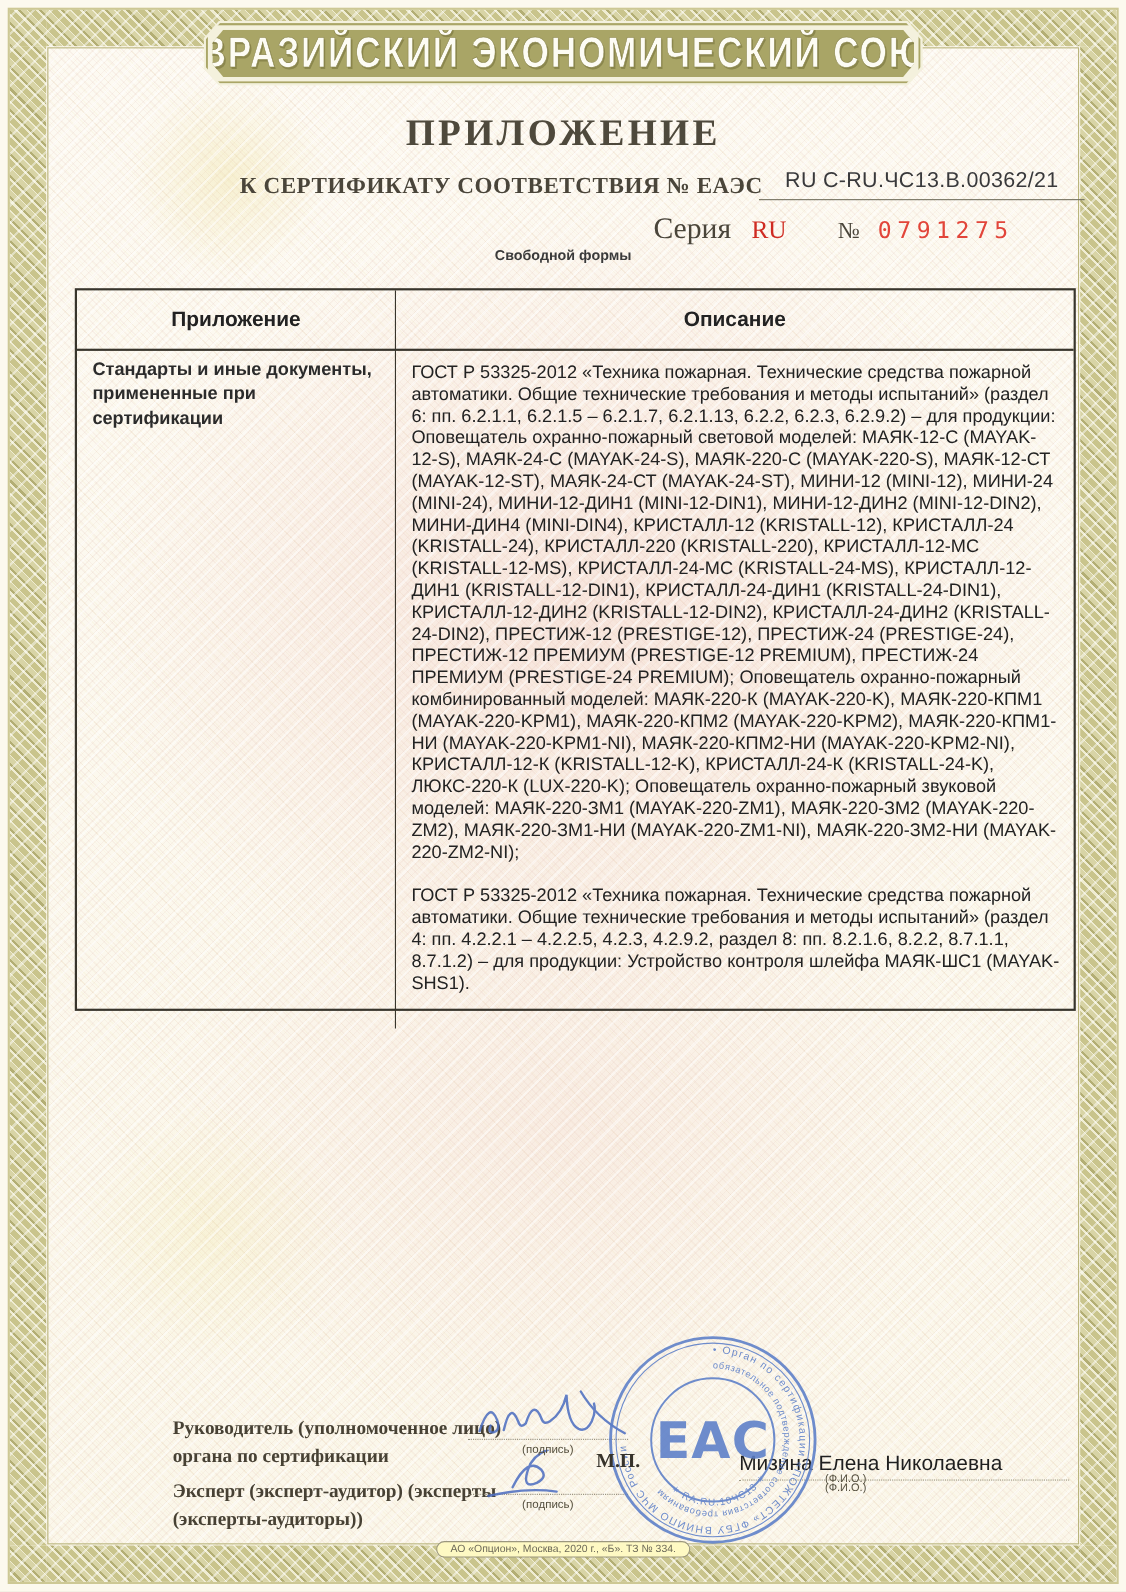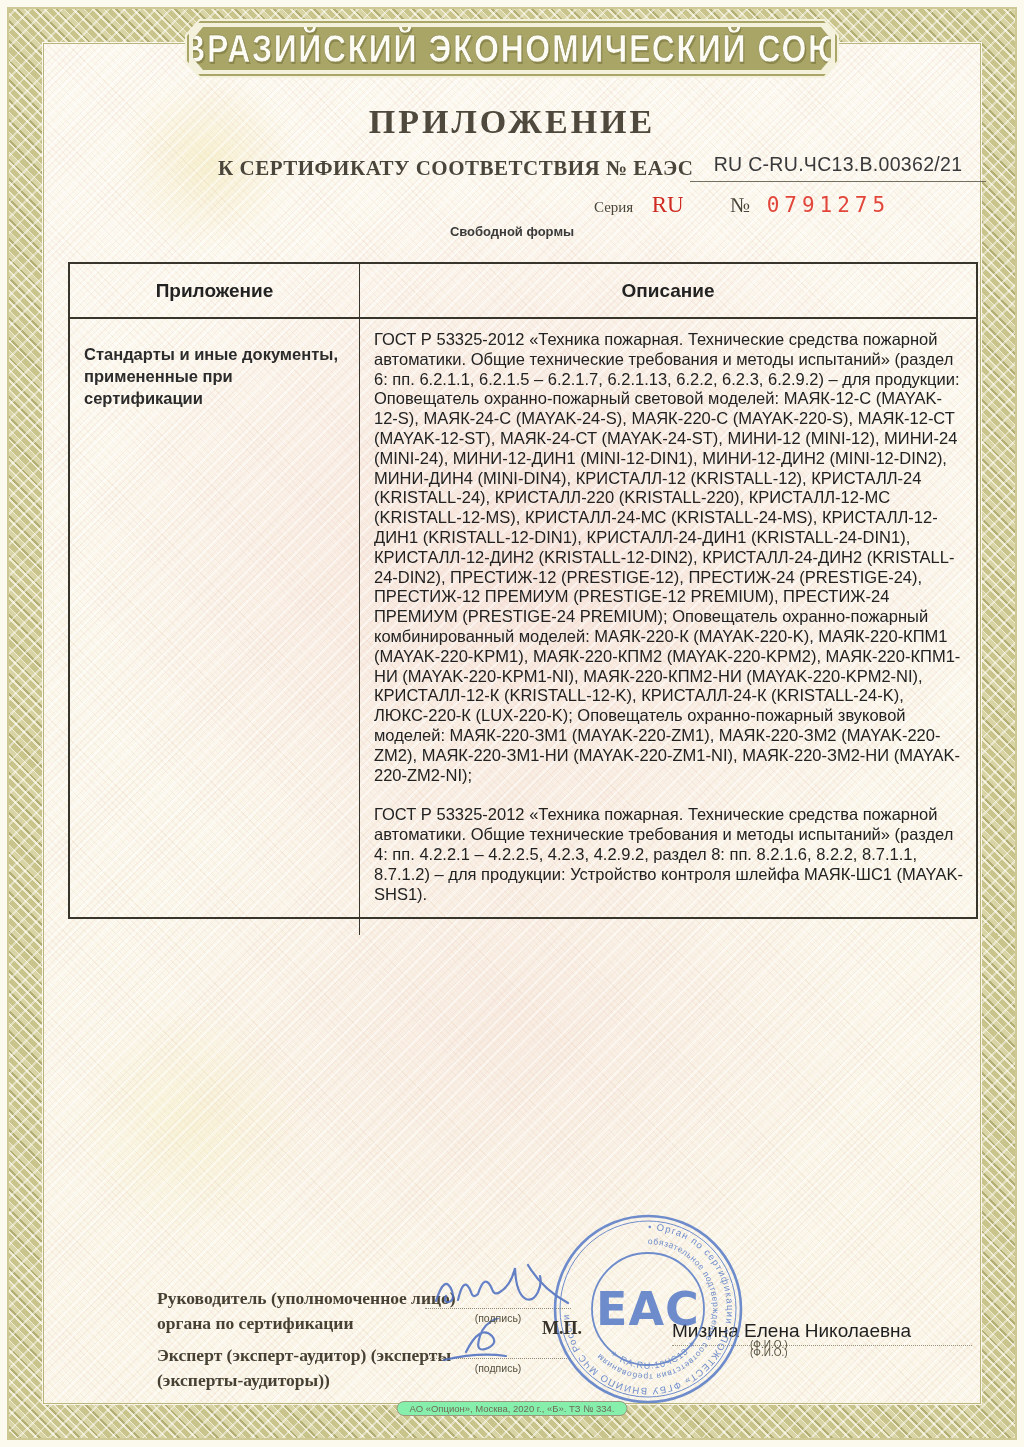--- a/index.html
+++ b/index.html
@@ -63,38 +63,38 @@
   .cert-line-label{
     position:absolute;z-index:2;left:218px;top:156px;
     font-family:"Liberation Serif",serif;font-weight:bold;font-size:21px;letter-spacing:.5px;color:#4a453a;
   }
   .cert-number{
     position:absolute;z-index:2;left:690px;top:153px;width:296px;text-align:center;
     font-size:19.5px;color:#39393b;letter-spacing:.3px;
     border-bottom:1.5px solid #74705f;padding-bottom:5px;
   }
   .series-line{position:absolute;z-index:2;left:594px;top:192px;white-space:nowrap;}
-  .series-label{font-family:"Liberation Serif",serif;font-size:15px;color:#4a453a;}
+  .series-label{font-family:"Liberation Serif",serif;font-size:27px;color:#4a453a;}
   .series-value{font-family:"Liberation Serif",serif;font-weight:normal;font-size:23px;color:#cf2b22;margin-left:14px;}
   .number-sign{font-family:"Liberation Serif",serif;font-size:21px;color:#4a453a;margin-left:42px;}
   .blank-number{font-family:"DejaVu Sans Mono",monospace;font-size:21px;letter-spacing:5px;color:#e2453a;margin-left:12px;}
   .form-type{
     position:absolute;z-index:2;left:0;right:0;top:224px;text-align:center;
     font-weight:bold;font-size:13px;color:#3a3a3a;
   }
   
   .doc-table{
     position:absolute;z-index:2;left:68px;top:262px;width:906px;height:653px;
     border:2px solid #38352c;display:grid;
     grid-template-columns:290px 1fr;grid-template-rows:55px 1fr;
   }
   .th{display:flex;align-items:center;justify-content:center;font-weight:bold;font-size:19px;color:#222;
       border-bottom:2px solid #38352c;}
   .th.col1{border-right:1.5px solid #38352c;}
-  .td.col1{border-right:1.5px solid #38352c;padding:24px 14px;font-weight:bold;font-size:16.5px;line-height:22px;color:#2b2b2b;}
+  .td.col1{border-right:1.5px solid #38352c;padding:6px 14px;font-weight:bold;font-size:16.5px;line-height:22px;color:#2b2b2b;}
   .td.col2{padding:11px 12px 11px 14px;font-size:16.5px;line-height:19.8px;color:#222;}
   .td.col2 p{margin:0 0 20px 0;}
   
   .sig-label{position:absolute;z-index:2;font-family:"Liberation Serif",serif;font-weight:bold;
     font-size:17.5px;line-height:25px;color:#474134;width:300px;left:157px;}
   .sig-head{top:1286px;}
   .sig-expert{top:1343px;}
   .sig-line{position:absolute;z-index:2;left:425px;width:146px;border-bottom:1px dotted #8f8a79;}
   .sig-line1{top:1308px;}
   .sig-line2{top:1358px;}
@@ -107,21 +107,21 @@
   .name-text{font-size:19px;color:#1f1f1f;white-space:nowrap;border-bottom:1px dotted #9a957f;padding-bottom:3px;}
   .fio-caption{font-size:10px;color:#55503f;padding-left:78px;padding-top:1px;}
   .mp-mark{position:absolute;z-index:4;left:542px;top:1318px;font-family:"Liberation Serif",serif;font-weight:bold;font-size:18px;color:#37332b;}
   .stamp{position:absolute;z-index:3;left:548px;top:1209px;opacity:.88;}
   .scribble{position:absolute;z-index:3;}
   .scribble1{left:432px;top:1255px;}
   .scribble2{left:438px;top:1318px;}
   
   .print-info{
     position:absolute;z-index:4;left:50%;top:1401px;transform:translateX(-50%);
-    background:#86efac;border:1px solid #9b977e;border-radius:9px;
+    background:#fef9c3;border:1px solid #9b977e;border-radius:9px;
     font-size:9.5px;color:#6d6a58;padding:1px 12px;white-space:nowrap;
   }
 </style>
 </head>
 <body>
 
 <div class="page">
 
   <div class="texture"></div>
   <div class="frame-outer-line"></div>

